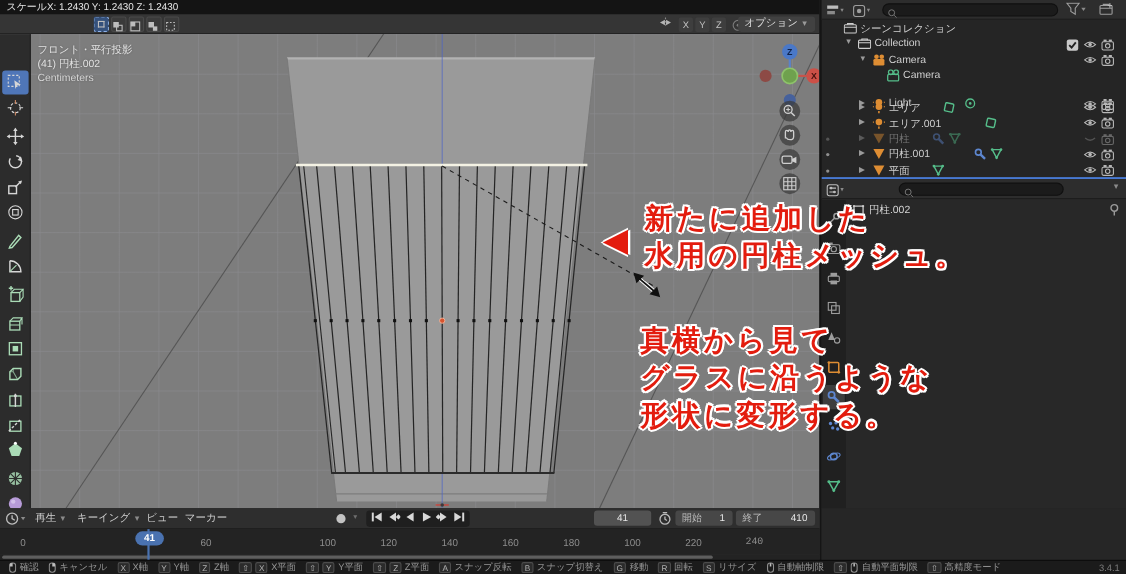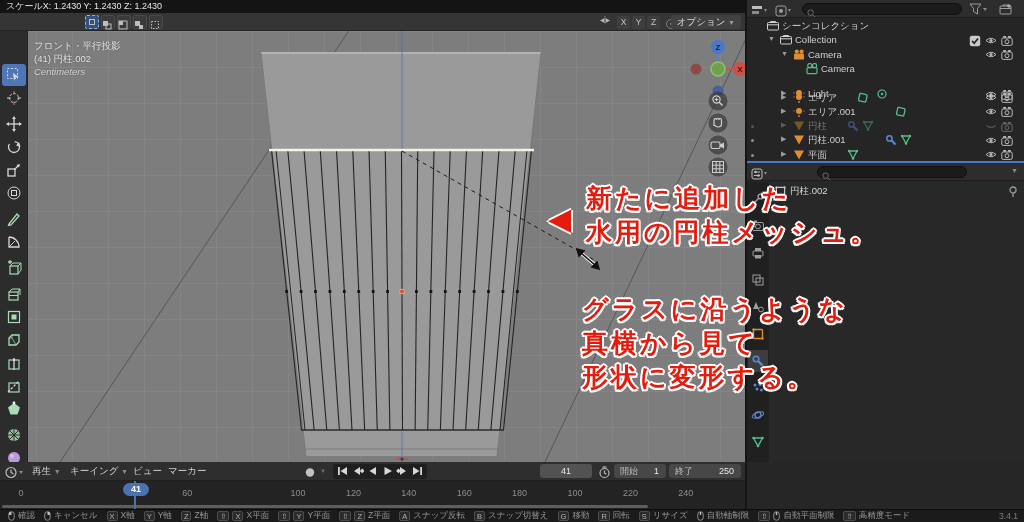--- a/index.html
+++ b/index.html
@@ -17,21 +17,21 @@
   .axis-chip{position:absolute;top:2.5px;width:13px;height:13px;background:#3e3e3e;border-radius:2px;
     color:#c3c3c3;font-size:8.5px;text-align:center;line-height:13px;}
   .options-btn{position:absolute;top:2px;right:4px;height:14px;background:#414141;border-radius:3px;
     color:#dcdcdc;font-size:9.5px;line-height:14px;padding:0 6px;}
   .options-btn .caret{color:#9a9a9a;font-size:7px;}
   .viewport{left:0;top:31px;width:745px;height:431px;background-color:#7d7d7d;
     background-image:linear-gradient(rgba(140,140,144,.55) 1px,transparent 1px),
       linear-gradient(90deg,rgba(140,140,144,.55) 1px,transparent 1px);
     background-size:36px 36px;overflow:hidden;}
   .vp-overlay-text{left:34px;top:39px;color:#e2e2e2;font-size:9.5px;line-height:13px;text-shadow:0 0 2px rgba(0,0,0,.3);}
-  .vp-overlay-text .dim{color:#d6d6d6;font-style:italic;}
+  .vp-overlay-text .dim{color:#d6d6d6;}
 
   
   .toolbar{left:0;top:31px;width:28px;height:431px;background:#2c2c2c;border-right:1px solid #212121;}
   .tool-btn{position:absolute;left:2px;width:24px;height:22px;border-radius:3px;display:flex;align-items:center;justify-content:center;}
   .tool-btn.active{background:#4f76b8;}
 
   
   .right-panel{left:745px;top:0;width:279px;height:509px;background:#252525;border-left:2px solid #151515;padding-left:12px;}
   .outliner-header{position:absolute;left:0;top:0;width:100%;height:18px;background:#2d2d2d;border-bottom:1px solid #1d1d1d;}
   .searchbox{position:absolute;height:12px;background:#1b1b1b;border-radius:6px;border:1px solid #101010;}
@@ -777,36 +777,36 @@
             <path d="M6.5 4.5 V7 L8.3 8.2" fill="none" stroke="#b9b9b9" stroke-width="1.2"></path>
             <path d="M4.5 1 h4" stroke="#b9b9b9" stroke-width="1.2"></path>
           </svg>
       </span>
       <span class="frame-chip" style="left:614px;width:52px">
         <span style="position:absolute;left:6px;color:#bdbdbd">開始</span>
         <span style="position:absolute;right:7px">1</span>
       </span>
       <span class="frame-chip" style="left:669px;width:72px">
         <span style="position:absolute;left:6px;color:#bdbdbd">終了</span>
-        <span style="position:absolute;right:7px">250</span>
+        <span style="position:absolute;right:7px">410</span>
       </span>
     </div>
     <div class="tl-ruler" id="ruler">
         <span class="tick-label" style="left: 21px;">0</span>
         <span class="tick-label" style="left: 76.4px; margin-top: 20px;">20</span>
         <span class="tick-label" style="left: 187.2px;">60</span>
         <span class="tick-label" style="left: 242.6px; margin-top: 33px;">80</span>
         <span class="tick-label" style="left: 298px;">100</span>
         <span class="tick-label" style="left: 353.4px;">120</span>
         <span class="tick-label" style="left: 408.8px;">140</span>
         <span class="tick-label" style="left: 464.2px;">160</span>
         <span class="tick-label" style="left: 519.6px;">180</span>
         <span class="tick-label" style="left: 575px;">100</span>
         <span class="tick-label" style="left: 630.4px;">220</span>
-        <span class="tick-label" style="left: 685.8px;">240</span>
+        <span class="tick-label" style="left: 685.8px; font-family: Liberation Mono, monospace;">240</span>
       </div>
     <div class="tl-scroll">
         <div class="bar"></div>
       </div>
     <div class="playhead"></div>
     <div class="cf-badge">41</div>
   </div>
   <div class="abs bottom-right-fill"></div>
 
   <div class="abs statusbar" id="statusbar">
@@ -892,17 +892,17 @@
       </span>
     </div>
   <span class="sb-version abs" style="top:511px">3.4.1</span>
 
   <div class="annotation" style="left: 586px; top: 181px; color: rgb(227, 28, 14);">
     <div>新たに追加した</div>
     <div>水用の円柱メッシュ。</div>
   </div>
   <div class="annot-pointer" style="left: 548px; top: 204px; color: rgb(227, 28, 14);">◀</div>
   <div class="annotation" style="left: 582px; top: 292px; color: rgb(227, 28, 14);">
+    <div>真横から見て</div>
     <div>グラスに沿うような</div>
-    <div>真横から見て</div>
     <div>形状に変形する。</div>
   </div>
 </div>
 
 </body></html>

